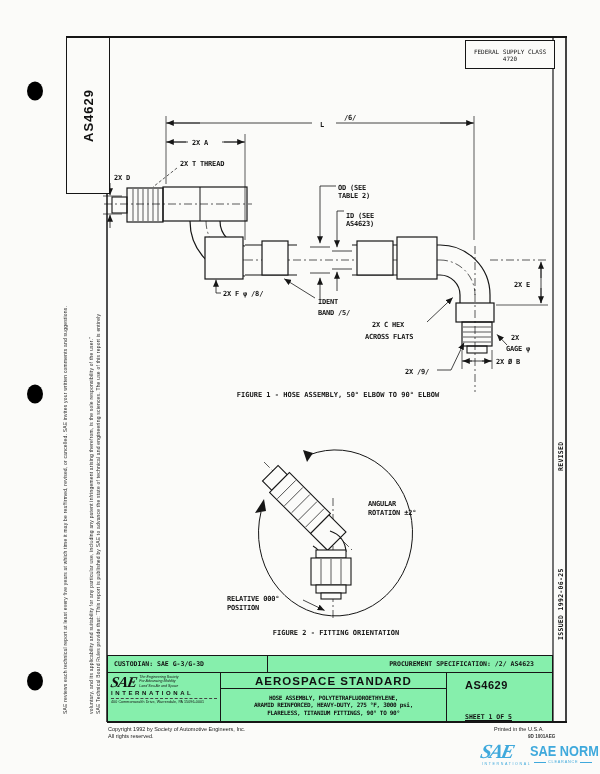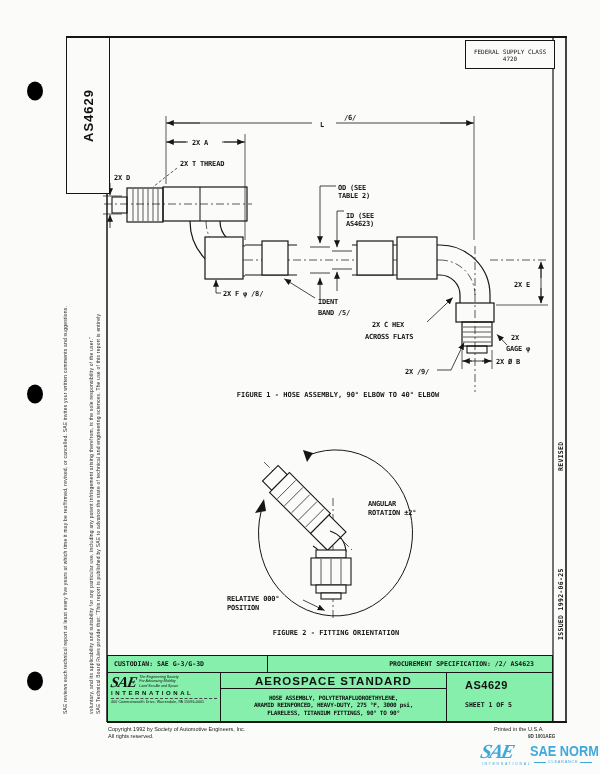--- a/index.html
+++ b/index.html
@@ -43,21 +43,21 @@
   .saeDiv{border-top:1px dashed #444;margin:1.5px 0 1px 0;}
   .saeAddr{font:3.6px "Liberation Sans", sans-serif;letter-spacing:0.1px;}
   .tb-mid{width:226px;border-right:1.2px solid #161616;box-sizing:border-box;
           display:flex;flex-direction:column;}
   .tb-head{border-bottom:1.2px solid #161616;text-align:center;
            font:800 11.5px "Liberation Sans", sans-serif;letter-spacing:1px;padding:2px 0 1px 0;}
   .tb-sub{flex:1;display:flex;flex-direction:column;justify-content:center;
           font:700 6px "DejaVu Sans Mono", monospace;line-height:7.6px;text-align:center;letter-spacing:-0.3px;}
   .tb-num{flex:1;padding:6px 0 0 18px;}
   .tb-num .docnum{font:800 11px "Liberation Sans", sans-serif;letter-spacing:0.5px;}
-  .tb-num .sheet{font:700 6.5px "DejaVu Sans Mono", monospace;margin-top:10px;}
+  .tb-num .sheet{font:700 6.5px "DejaVu Sans Mono", monospace;margin-top:22px;text-decoration:underline;}
   
   .copyr{left:108px;top:726px;font:5.5px "Liberation Sans", sans-serif;line-height:7px;color:#222;}
   .printed{left:494px;top:726px;font:5.5px "Liberation Sans", sans-serif;color:#222;}
   .stamp{left:479px;top:733px;width:121px;height:40px;}
   .stampCode{position:absolute;left:49px;top:1px;font:700 4.6px "Liberation Sans", sans-serif;color:#333;}
   .stampSae{position:absolute;left:2px;top:7px;font:italic 900 20px "Liberation Serif", serif;
             letter-spacing:-2px;transform:skewX(-12deg);}
   .stampNorm{position:absolute;left:51px;top:10px;font:800 14.5px "Liberation Sans", sans-serif;
              transform:scaleX(0.88);transform-origin:0 0;letter-spacing:0px;white-space:nowrap;}
   .stampIntl{position:absolute;left:3px;top:29px;font:3.6px "Liberation Sans", sans-serif;letter-spacing:1.6px;}
@@ -246,21 +246,21 @@
   <div>voluntary, and its applicability and suitability for any particular use, including any patent infringement arising therefrom, is the sole responsibility of the user.”</div>
   <div>SAE Technical Board Rules provide that: “This report is published by SAE to advance the state of technical and engineering sciences. The use of this report is entirely</div>
 </div>
 <div class="abs rot discl" style="left:62px;top:714px;">
   <div>SAE reviews each technical report at least every five years at which time it may be reaffirmed, revised, or cancelled. SAE invites your written comments and suggestions.</div>
 </div>
 
 <div class="abs rot sideTxt" style="left:557px;top:471px;">REVISED</div>
 <div class="abs rot sideTxt" style="left:557px;top:640px;">ISSUED  1992-06-25</div>
 
-<div class="abs cap" style="left:232px;top:391px;width:212px;">FIGURE 1 - HOSE ASSEMBLY, 90° ELBOW TO 40° ELBOW</div>
+<div class="abs cap" style="left:232px;top:391px;width:212px;">FIGURE 1 - HOSE ASSEMBLY, 50° ELBOW TO 90° ELBOW</div>
 <div class="abs cap" style="left:268px;top:629px;width:136px;text-align:center;">FIGURE 2 - FITTING ORIENTATION</div>
 
 <div class="abs tblock">
   <div class="tb-row1">
     <div class="tb-cust">CUSTODIAN:  SAE G-3/G-3D</div>
     <div class="tb-proc">PROCUREMENT SPECIFICATION:  /2/  AS4623</div>
   </div>
   <div class="tb-row2">
     <div class="tb-sae">
       <div class="saeRow">

